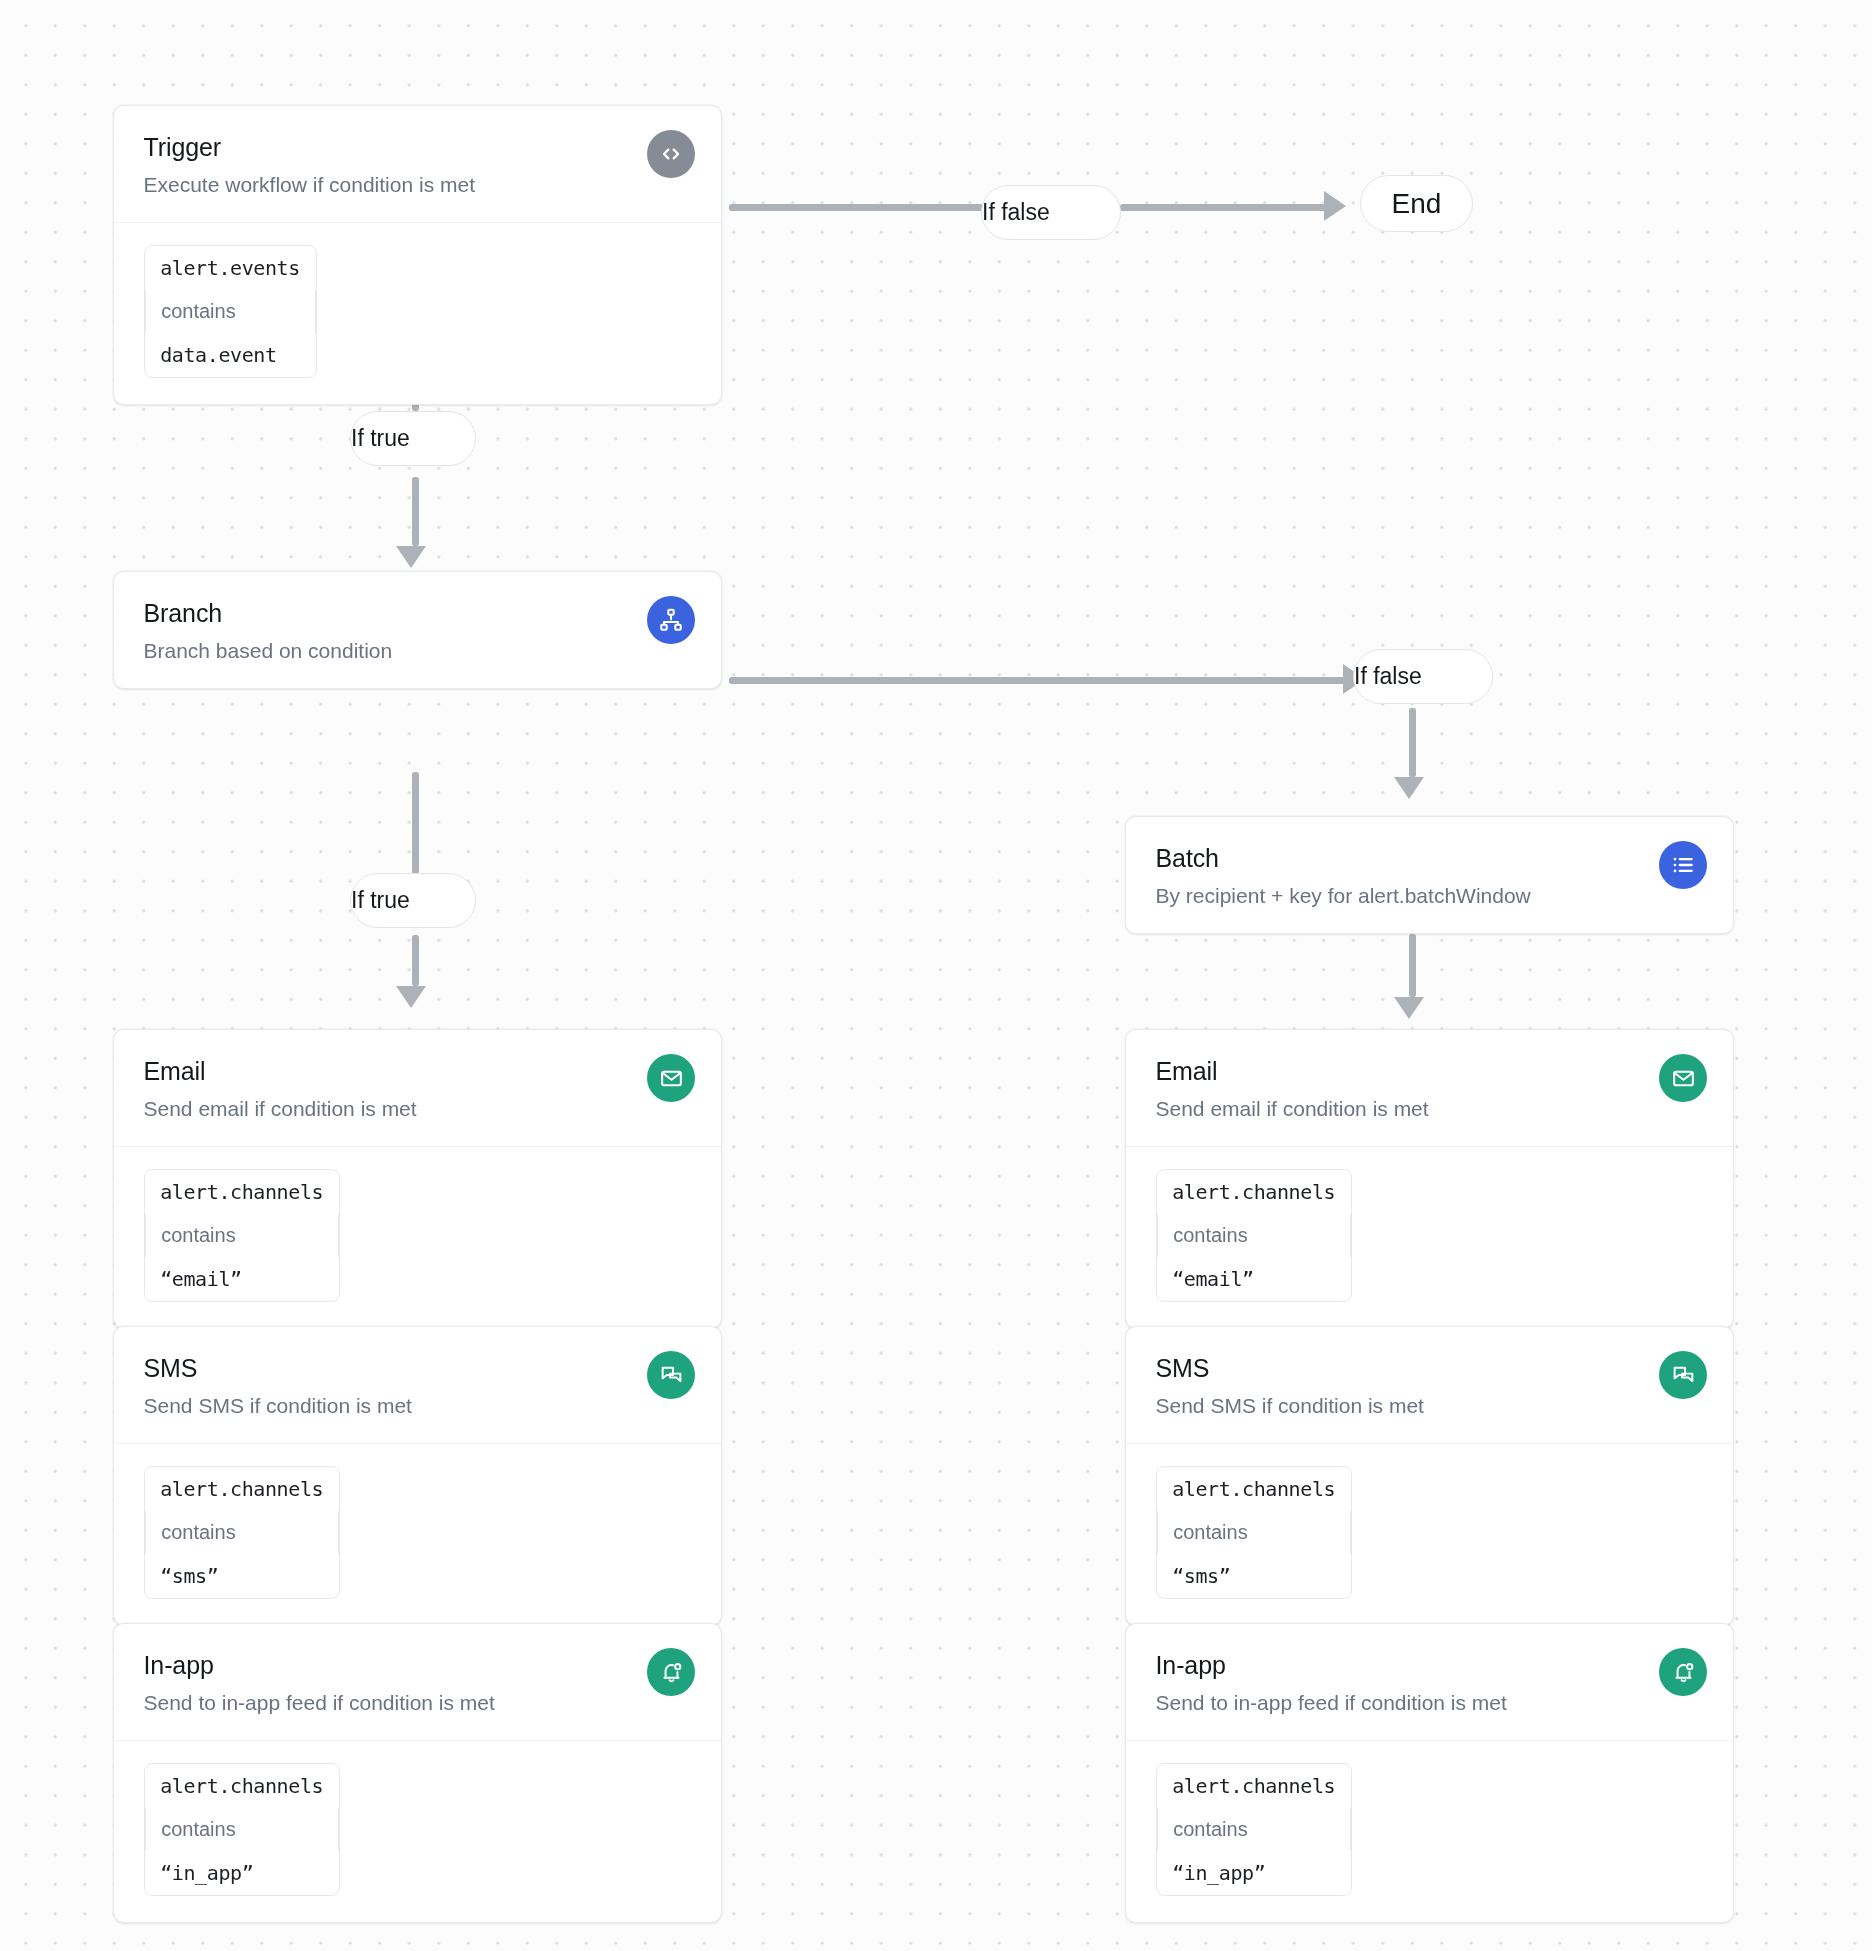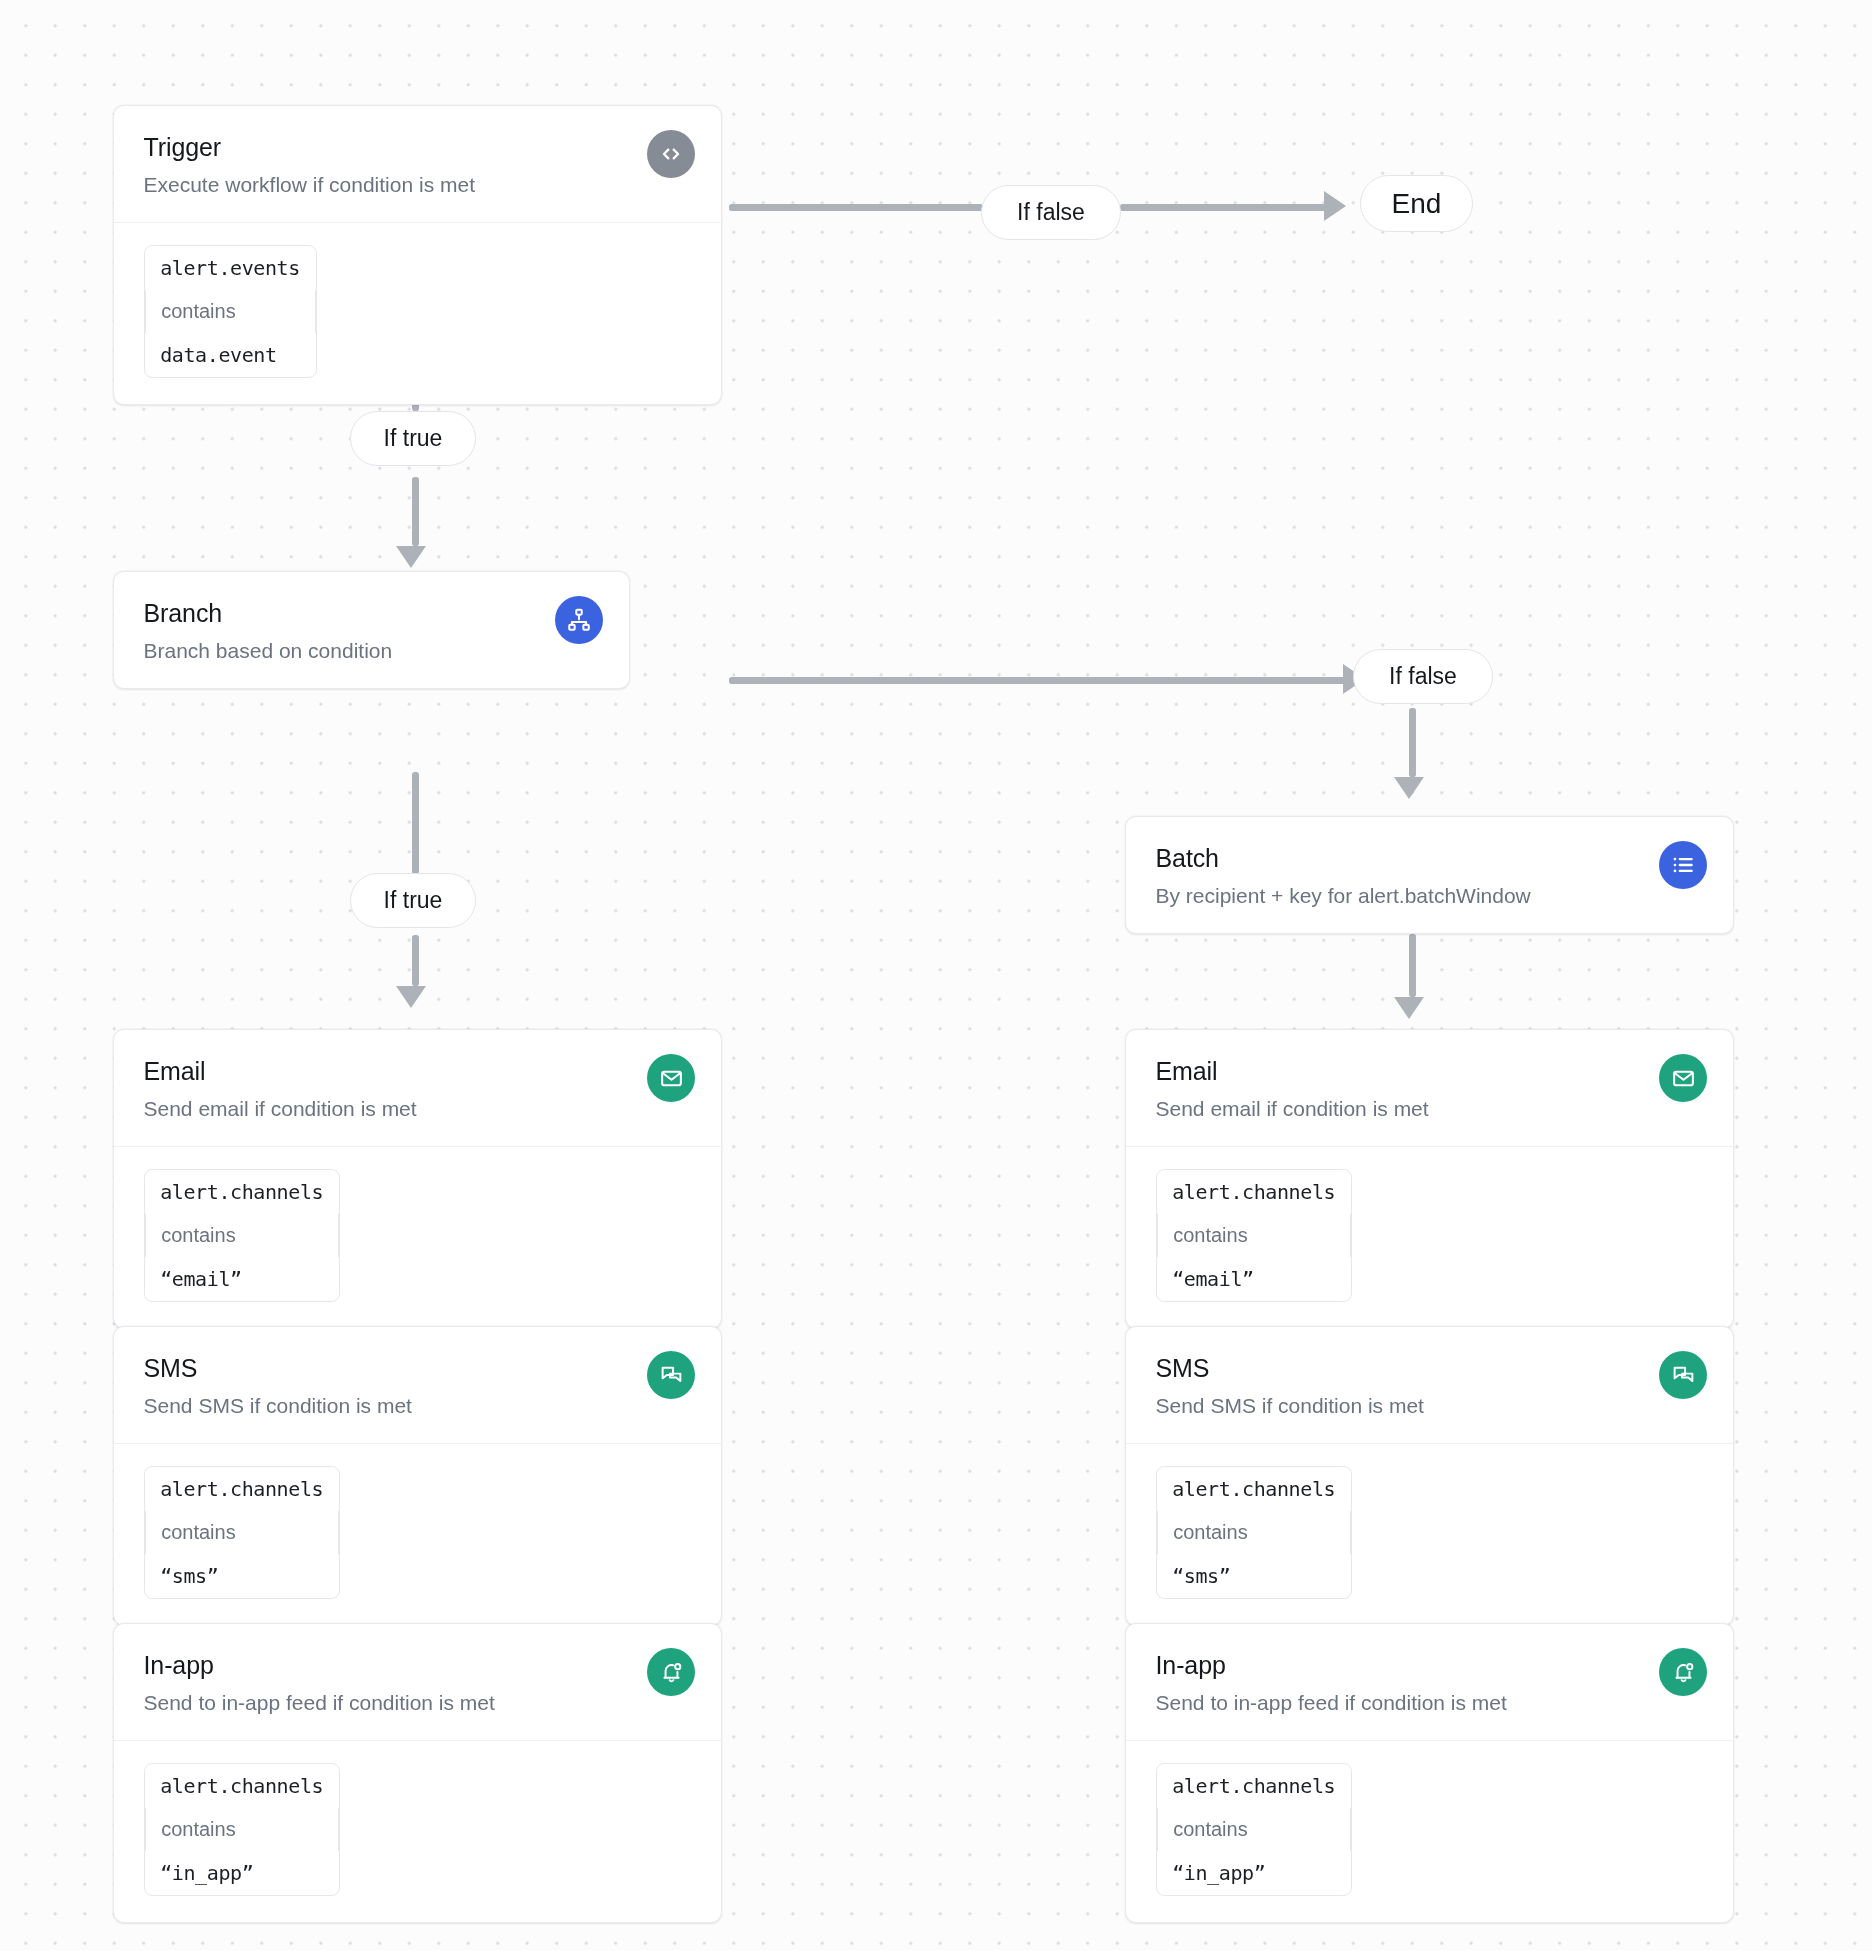--- a/index.html
+++ b/index.html
@@ -109,21 +109,21 @@
   }
 
   
   .pill {
     position: absolute;
     background: #ffffff;
     border: 0.9px solid #e3e5e9;
     border-radius: 922px;
     display: flex;
     align-items: center;
-    justify-content: center;
+    justify-content: flex-start;
     font-size: 23px;
     color: #15181d;
     box-sizing: border-box;
     white-space: nowrap;
   }
 
   .terminal {
     position: absolute;
     background: #ffffff;
     border: 0.9px solid #e3e5e9;
@@ -231,21 +231,21 @@
     </div>
     <div class="node-body">
       <div class="cond">
         <span class="c-field">alert.events</span>
         <span class="c-op">contains</span>
         <span class="c-value">data.event</span>
       </div>
     </div>
   </div>
 
-  <div class="node" style="left:113px; top:571px; width:517px;">
+  <div class="node" style="left:113px; top:571px; width:609px;">
     <div class="node-head">
       <div class="node-title">Branch</div>
       <div class="node-desc">Branch based on condition</div>
       <div class="node-icon icon-blue">
         <svg width="26" height="26" viewBox="0 0 24 24" fill="none" stroke="#ffffff" stroke-width="1.9" stroke-linecap="round" stroke-linejoin="round">
           <rect x="9.5" y="2.5" width="5" height="4.6" rx="1"></rect>
           <rect x="3" y="16.4" width="5" height="4.6" rx="1"></rect>
           <rect x="16" y="16.4" width="5" height="4.6" rx="1"></rect>
           <path d="M12 7.1v4.3"></path>
           <path d="M5.5 16.4v-2.6h13v2.6"></path>

